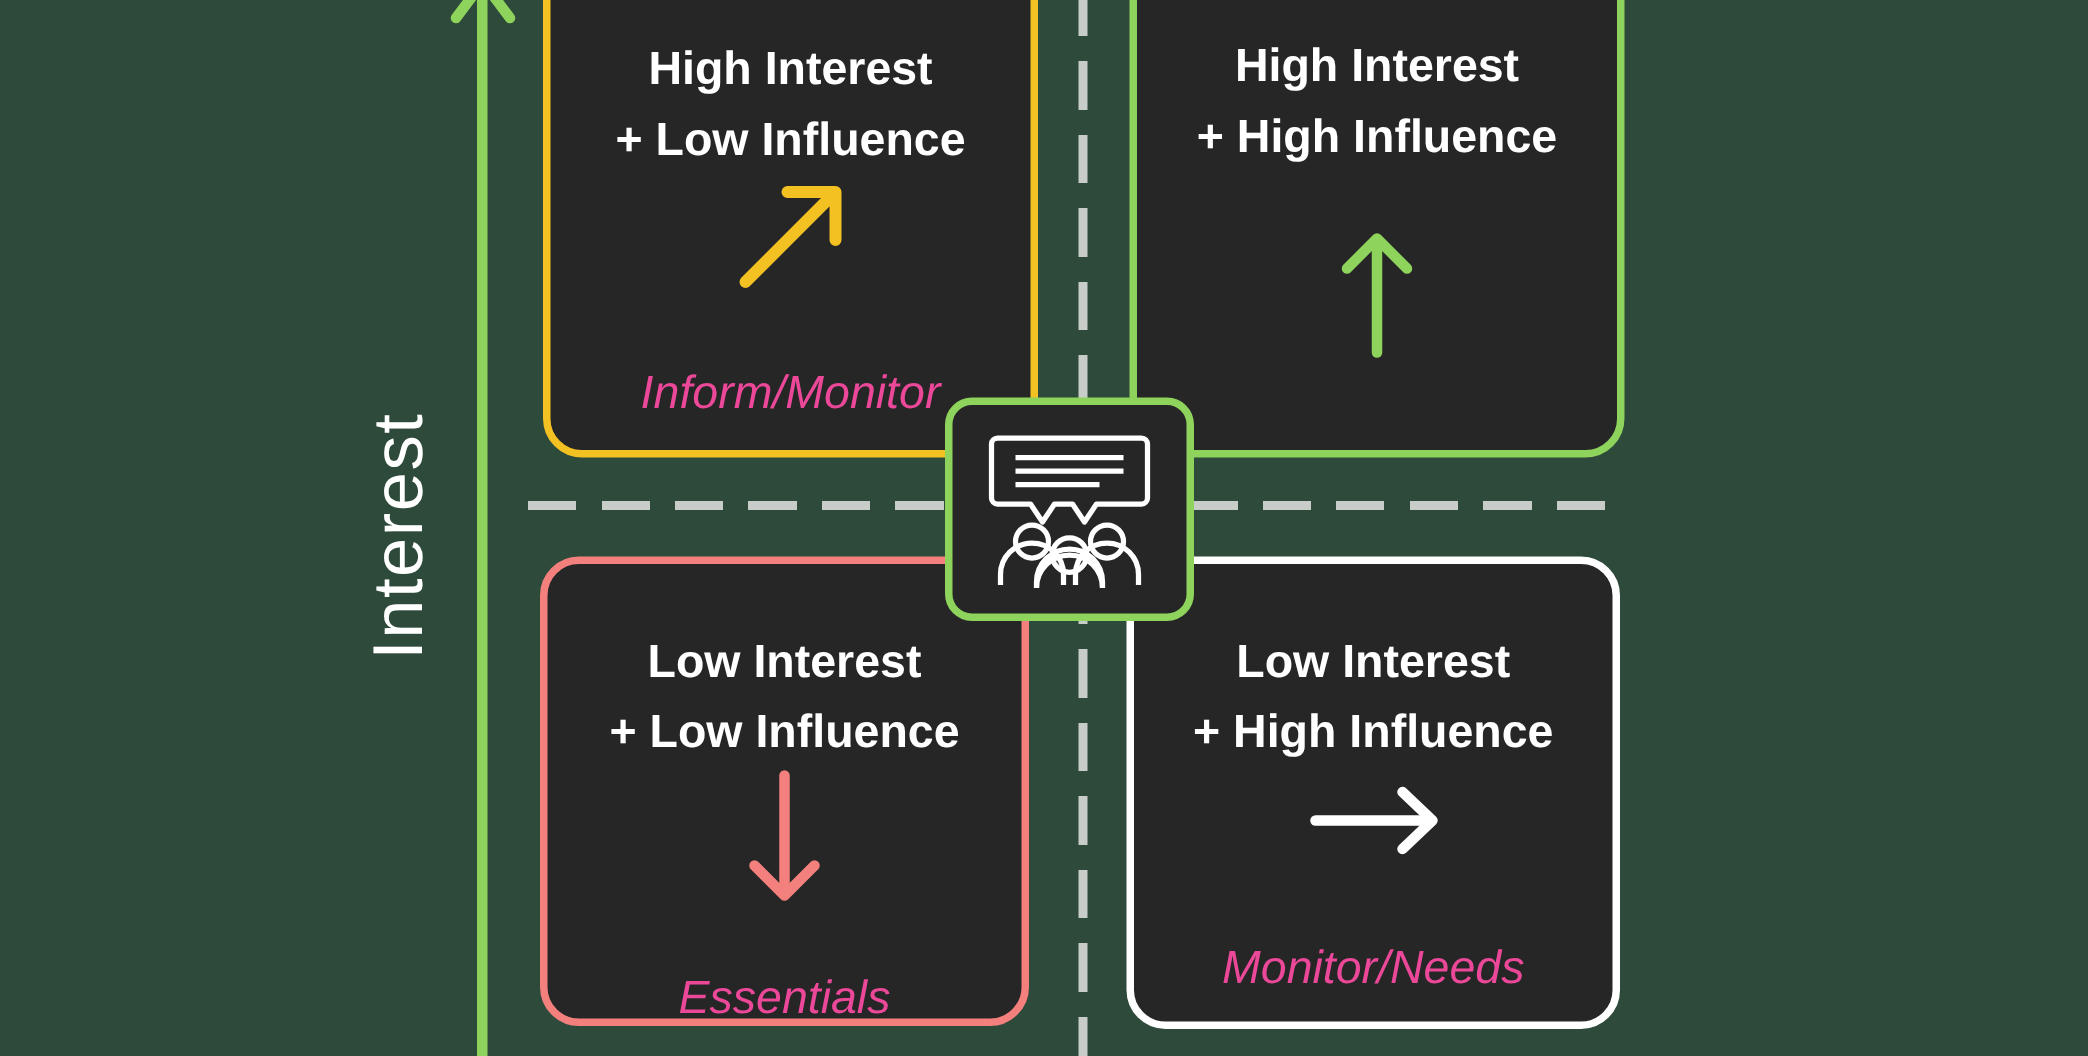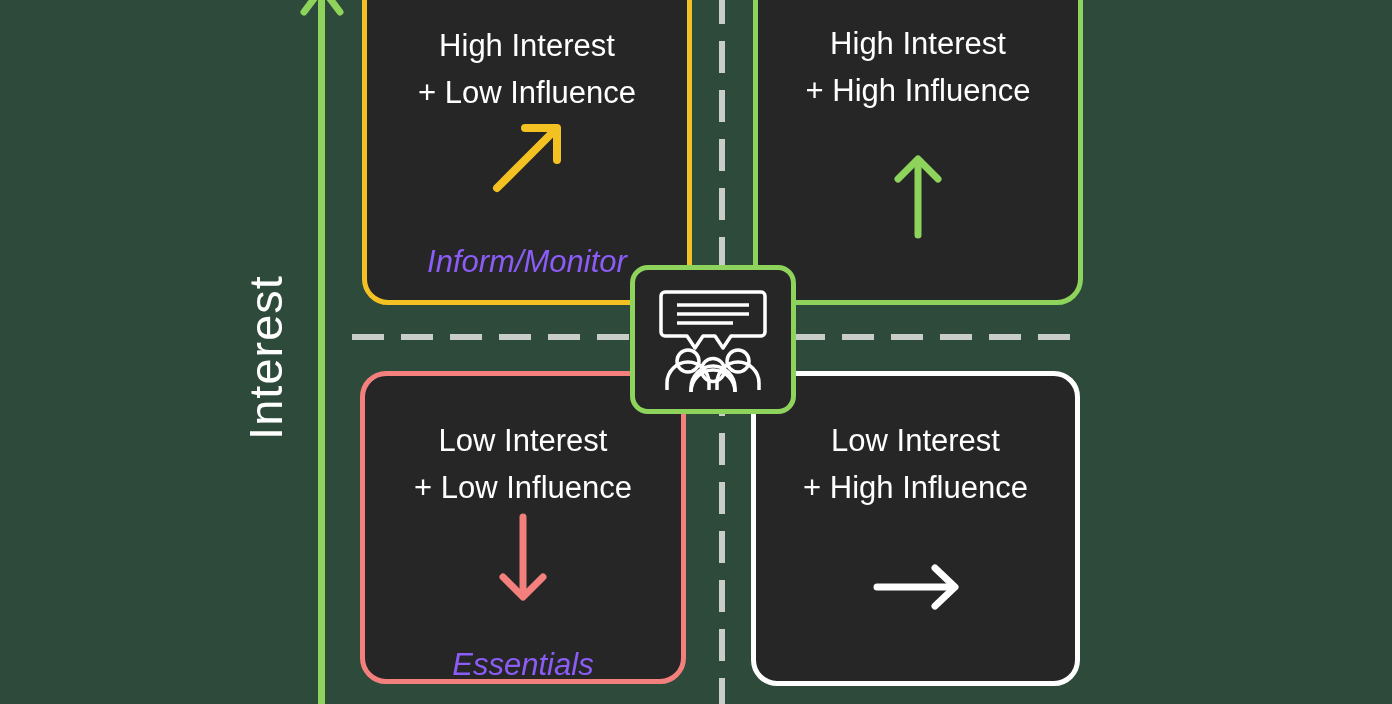--- a/index.html
+++ b/index.html
@@ -81,28 +81,28 @@
     border-radius: 26px;
     border-style: solid;
     border-width: 5px;
     box-sizing: border-box;
     display: flex;
     flex-direction: column;
     align-items: center;
   }
   .card .title {
     color: #ffffff;
-    font-weight: normal;
+    font-weight: bold;
     font-size: 31px;
     line-height: 1.5;
     text-align: center;
     white-space: nowrap;
   }
   .card .action {
-    color: #8b5cf6;
+    color: #ec4899;
     font-style: italic;
     font-size: 31px;
     text-align: right;
     white-space: nowrap;
     margin-top: 44px;
   }
   .card .arrow-wrap {
     flex: 1 1 auto;
     display: flex;
     align-items: center;
@@ -200,20 +200,21 @@
 
   <div class="card" id="card-lo-hi">
     <div class="title">Low Interest</div>
     <div class="title">+ High Influence</div>
     <div class="arrow-wrap">
       <svg width="90" height="54" viewBox="0 0 90 54">
         <path d="M6 27 L82 27" stroke="#ffffff" stroke-width="7" stroke-linecap="round" fill="none"></path>
         <path d="M64 8 L84 27 L64 46" stroke="#ffffff" stroke-width="7" stroke-linecap="round" stroke-linejoin="round" fill="none"></path>
       </svg>
     </div>
+    <div class="action">Monitor/Needs</div>
   </div>
 
   <div id="center-badge">
     <svg width="112" height="104" viewBox="0 0 112 104">
 
       <path d="M8 4 H104 A4 4 0 0 1 108 8 V44 A4 4 0 0 1 104 48 H74 L66 60 L58 48 H46 L38 60 L30 48 H8 A4 4 0 0 1 4 44 V8 A4 4 0 0 1 8 4 Z" stroke="#ffffff" stroke-width="3.5" fill="none" stroke-linejoin="round"></path>
       <line x1="20" y1="17" x2="92" y2="17" stroke="#ffffff" stroke-width="3.5"></line>
       <line x1="20" y1="26" x2="92" y2="26" stroke="#ffffff" stroke-width="3.5"></line>
       <line x1="20" y1="35" x2="76" y2="35" stroke="#ffffff" stroke-width="3.5"></line>
 

